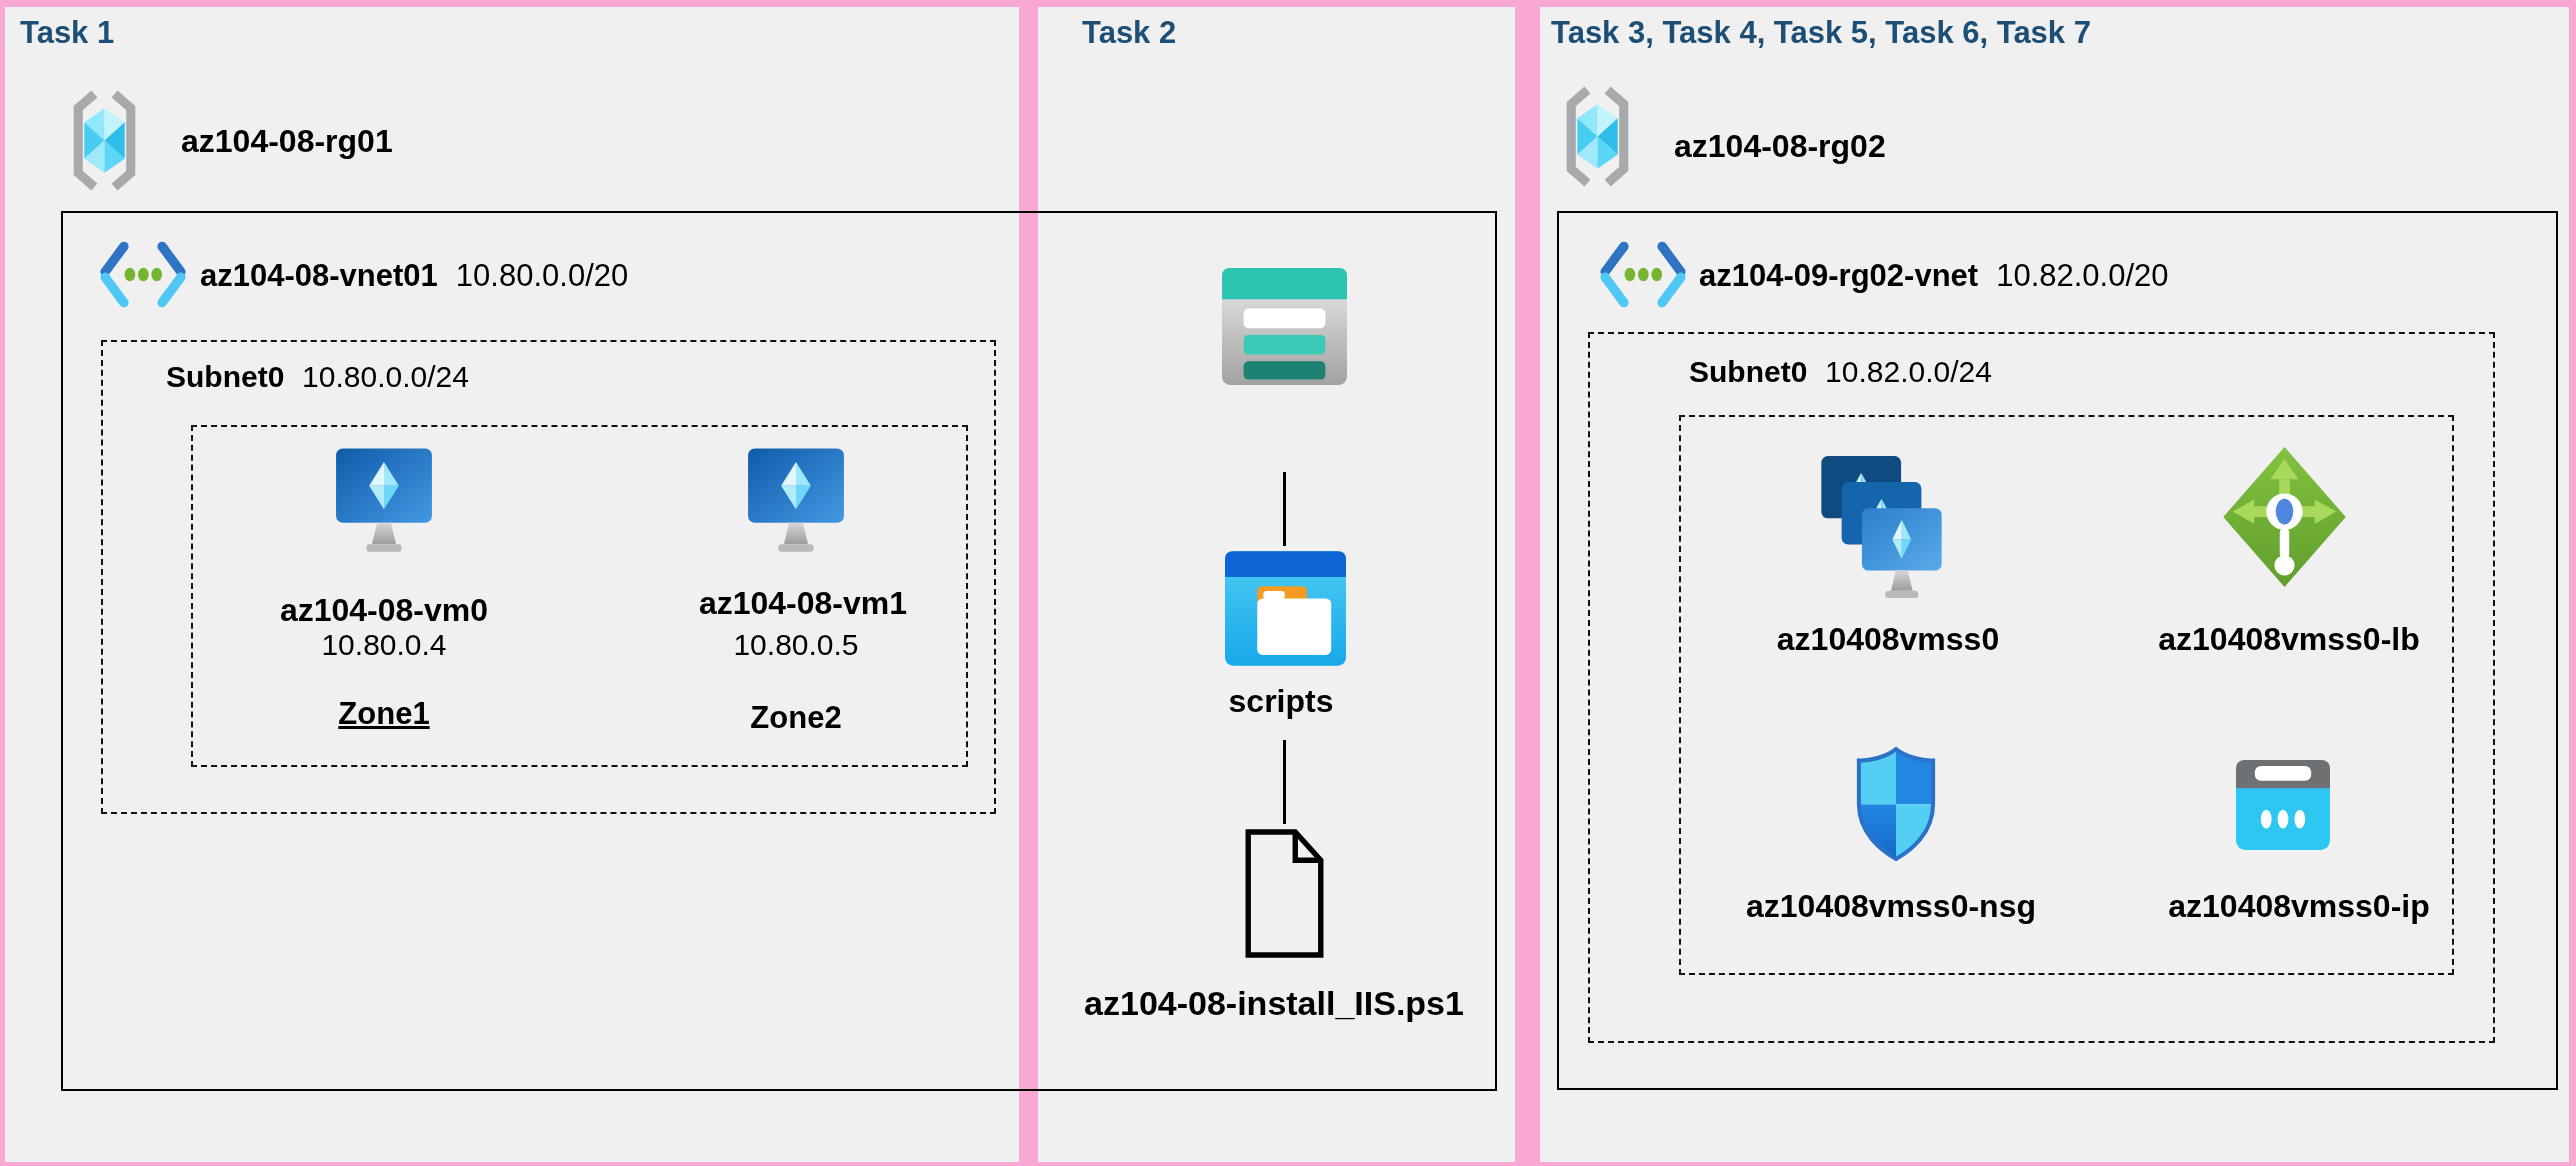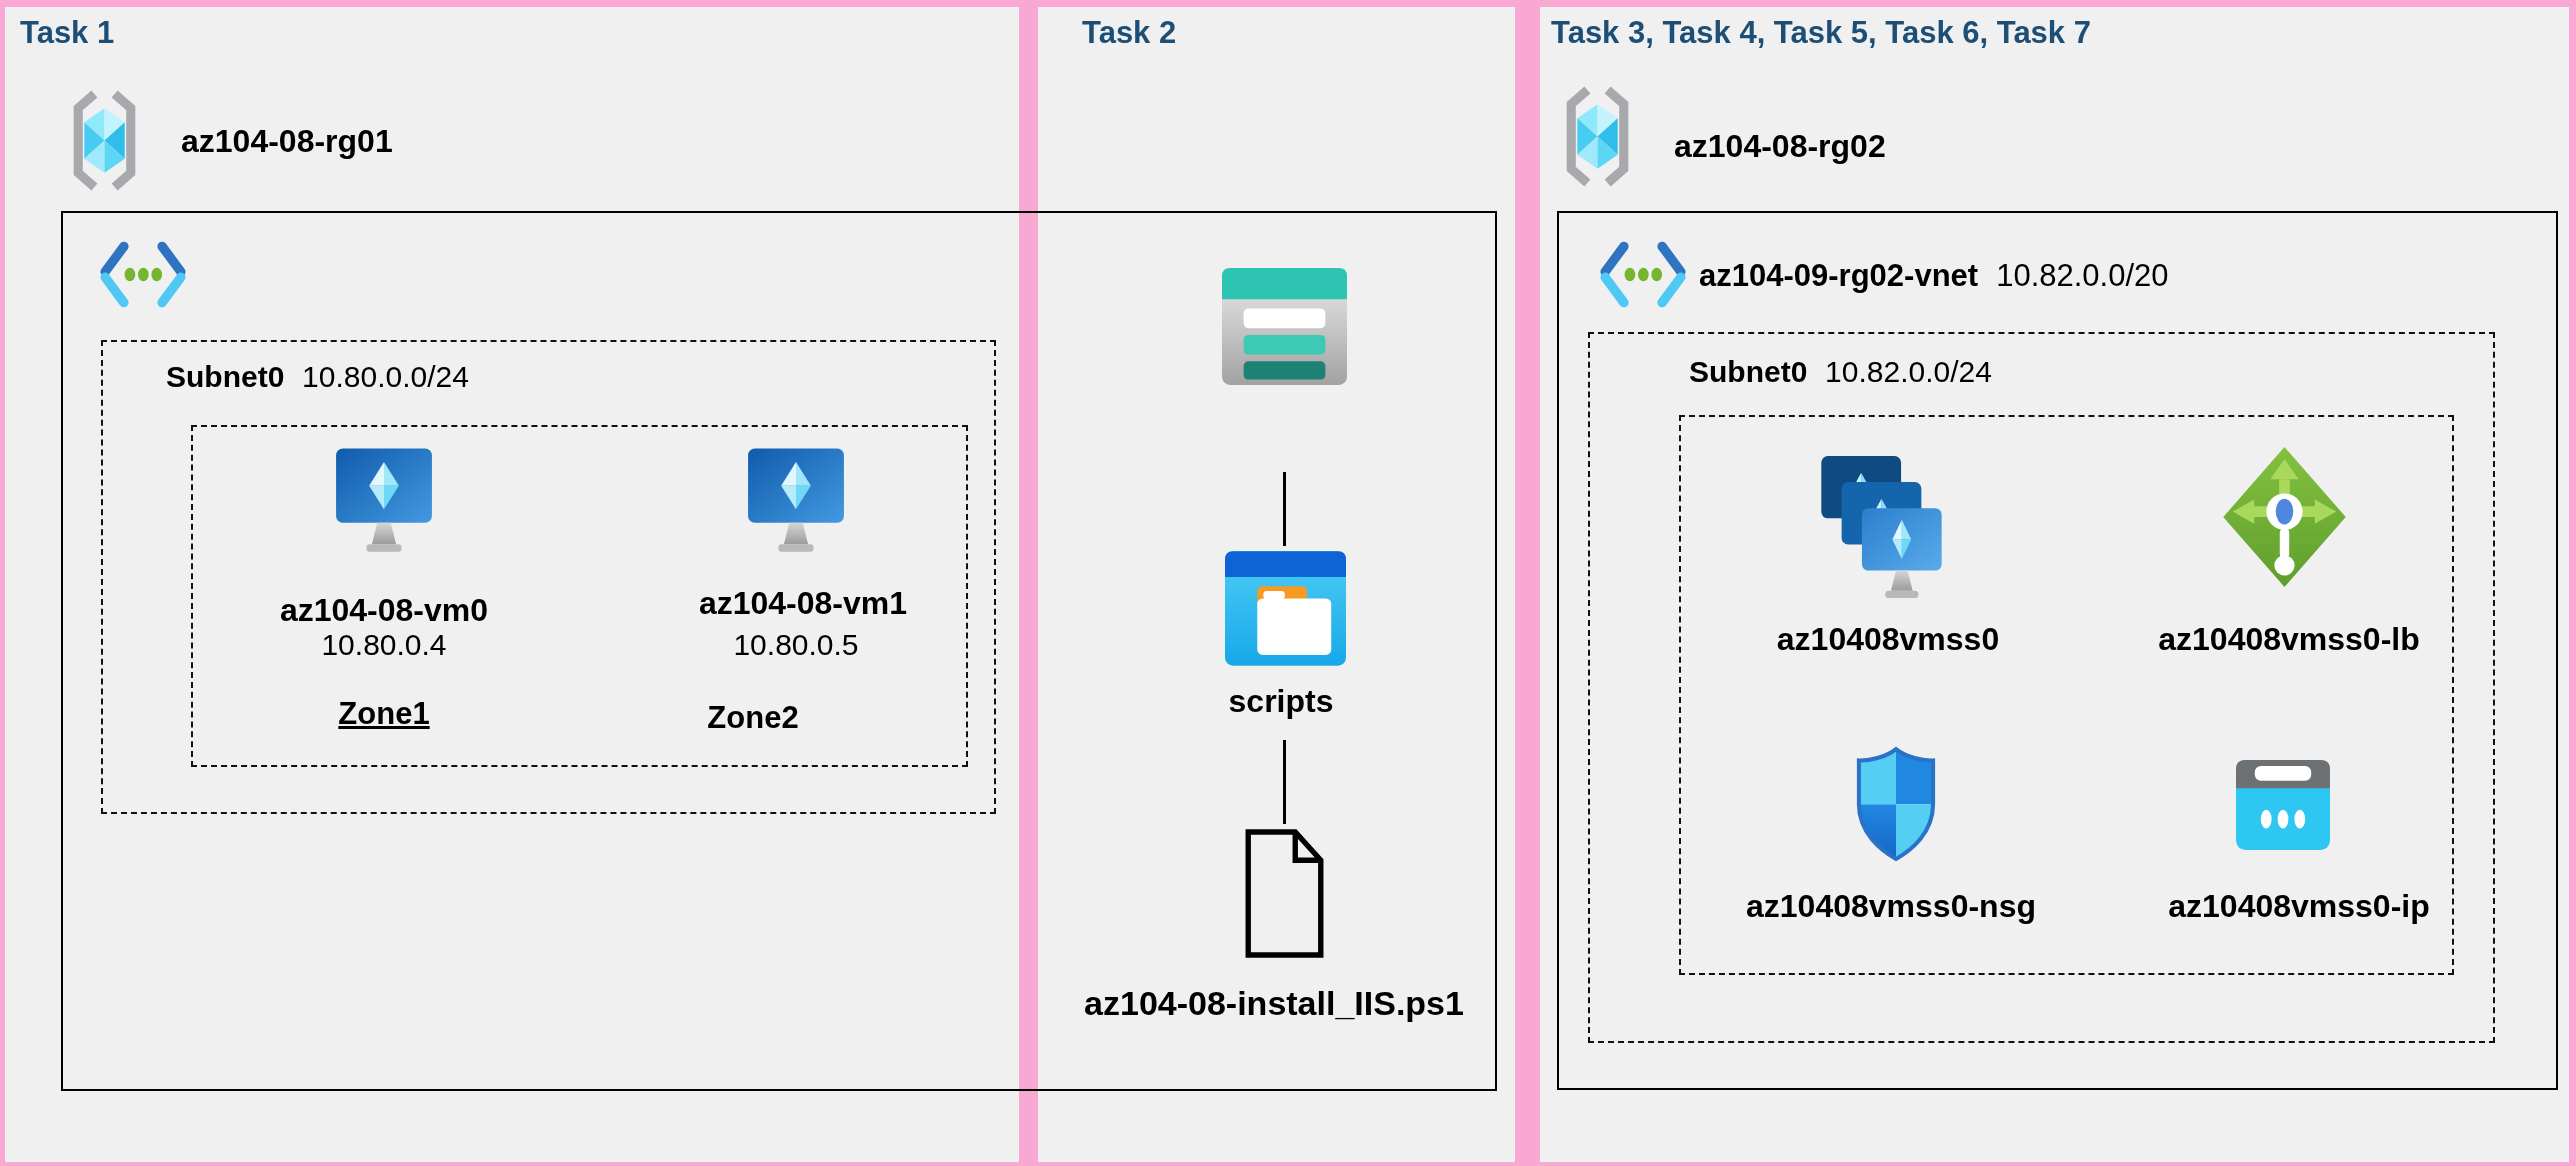--- a/index.html
+++ b/index.html
@@ -49,20 +49,24 @@
 
   <svg class="abs" style="left:94px;top:241px;" width="98" height="67" viewBox="0 0 145 100">
     <path d="M44,8 L16,46" stroke="#2e74c2" stroke-width="14" stroke-linecap="round" fill="none"></path>
     <path d="M16,54 L44,92" stroke="#4fc8f4" stroke-width="14" stroke-linecap="round" fill="none"></path>
     <path d="M101,8 L129,46" stroke="#2e74c2" stroke-width="14" stroke-linecap="round" fill="none"></path>
     <path d="M129,54 L101,92" stroke="#4fc8f4" stroke-width="14" stroke-linecap="round" fill="none"></path>
     <ellipse cx="53" cy="50" rx="8" ry="10" fill="#76b52f"></ellipse>
     <ellipse cx="73" cy="50" rx="8" ry="10" fill="#76b52f"></ellipse>
     <ellipse cx="93" cy="50" rx="8" ry="10" fill="#76b52f"></ellipse>
   </svg>
+  <div class="lbl" style="left:200px;top:258px;">
+    <span class="b">az104-08-vnet01</span>
+    <span class="cidr">10.80.0.0/20</span>
+  </div>
 
   <div class="dashed-box" style="left:101px;top:340px;width:891px;height:470px;"></div>
   <div class="lbl sub-lbl" style="left:166px;top:360px;">
     <span class="b">Subnet0</span>
     <span class="cidr">10.80.0.0/24</span>
   </div>
 
   <div class="dashed-box" style="left:191px;top:425px;width:773px;height:338px;"></div>
 
   <svg class="abs" style="left:330px;top:447px;" width="108" height="111" viewBox="0 0 160 164">
@@ -92,21 +96,21 @@
     <rect x="9" y="2" width="142" height="110" rx="10" fill="url(#vmg)"></rect>
     <polygon points="80,22 58,57 80,57" fill="#e0f7fe"></polygon>
     <polygon points="80,22 102,57 80,57" fill="#9fe7fa"></polygon>
     <polygon points="58,57 80,92 80,57" fill="#b5ecfb"></polygon>
     <polygon points="102,57 80,57 80,92" fill="#6fd8f6"></polygon>
     <polygon points="70,112 90,112 98,144 62,144" fill="url(#stg)"></polygon>
     <rect x="54" y="144" width="52" height="11" rx="5" fill="#b9b9b9"></rect>
   </svg>
   <div class="lbl name-lbl ctr" style="left:803px;top:585px;">az104-08-vm1</div>
   <div class="lbl ip-lbl ctr" style="left:796px;top:628px;">10.80.0.5</div>
-  <div class="lbl zone-lbl ctr" style="left:753px;top:700px;text-align:right;">Zone2</div>
+  <div class="lbl zone-lbl ctr" style="left:796px;top:700px;text-align:right;">Zone2</div>
 
   <svg class="abs" style="left:1222px;top:268px;" width="125" height="117" viewBox="0 0 185 173">
     <defs>
       <linearGradient id="sag" x1="0" y1="0" x2="0" y2="1">
         <stop offset="0" stop-color="#ececec"></stop>
           <stop offset="1" stop-color="#a2a2a2"></stop>
       </linearGradient>
     </defs>
     <rect x="0" y="0" width="185" height="173" rx="12" fill="url(#sag)"></rect>
     <path d="M0,46 L0,12 Q0,0 12,0 L173,0 Q185,0 185,12 L185,46 Z" fill="#2ec4b2"></path>

